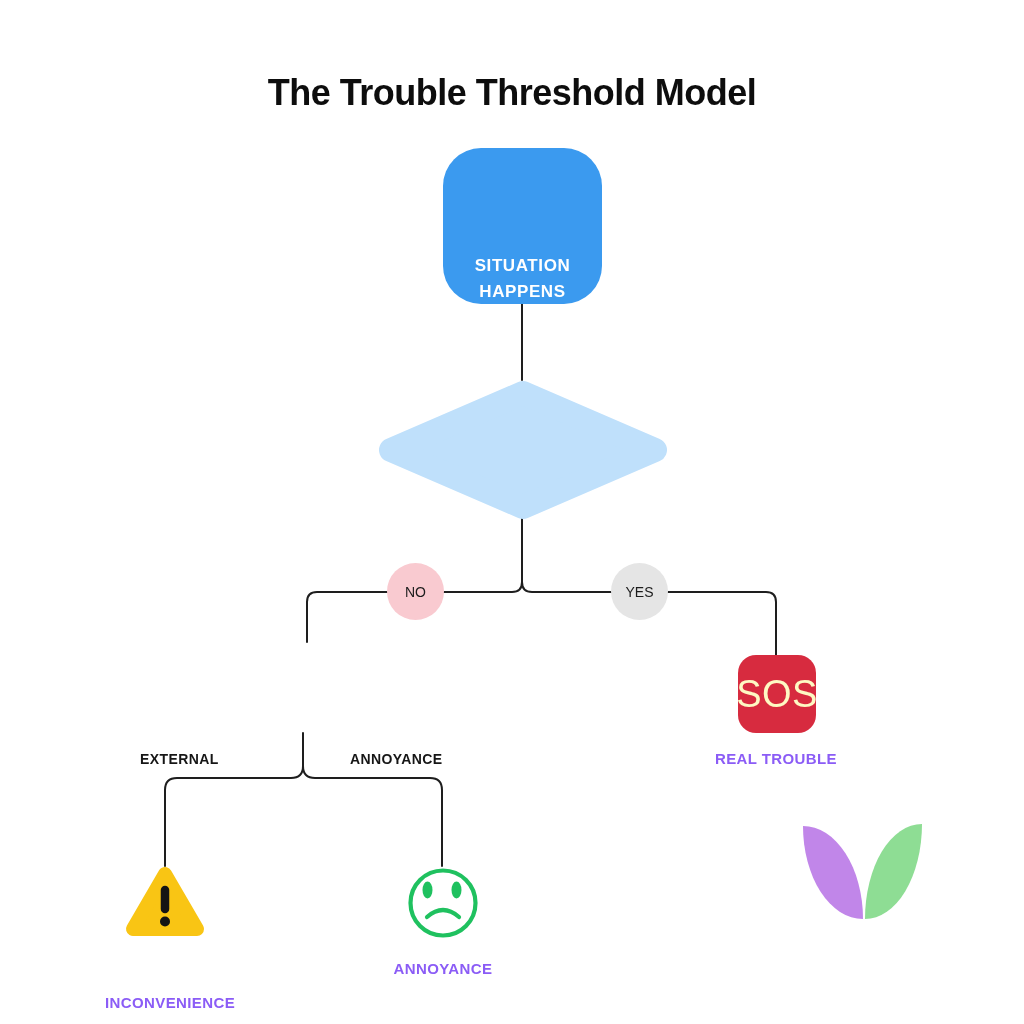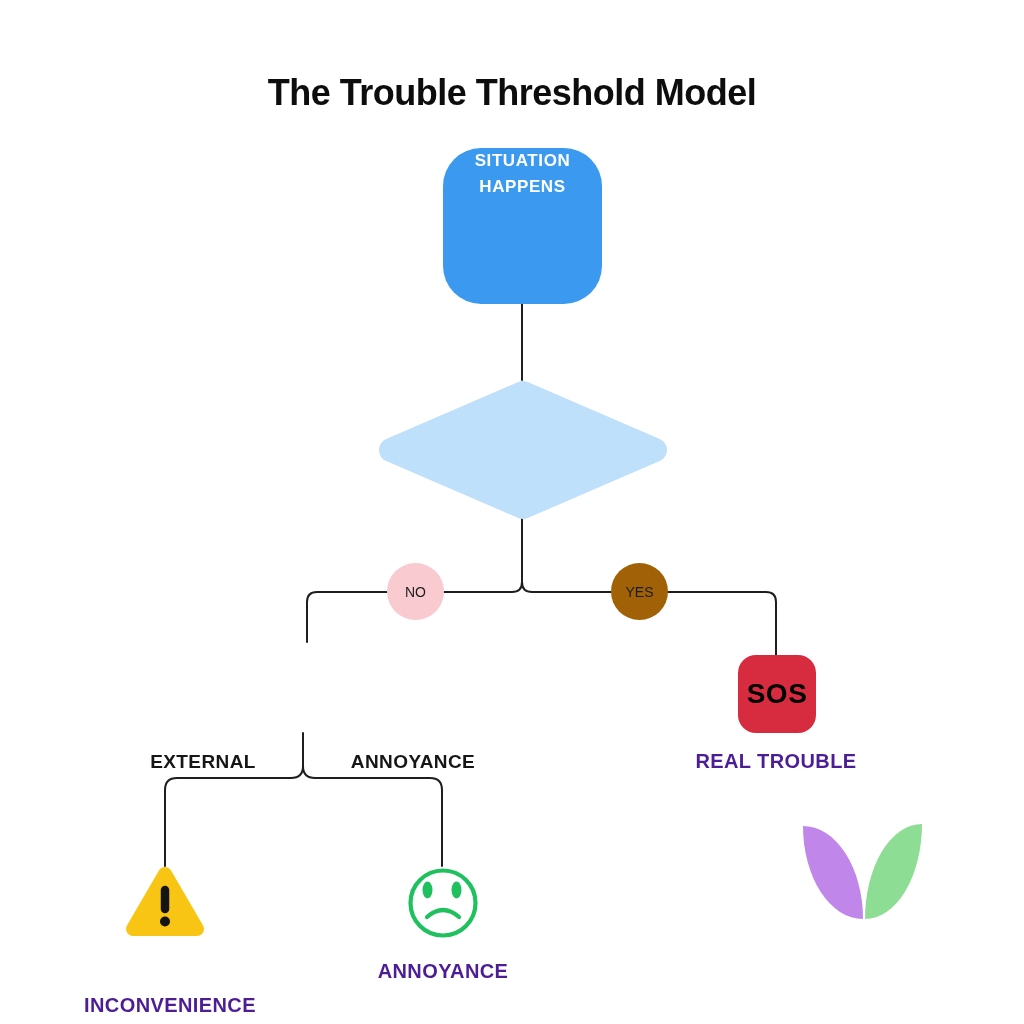--- a/index.html
+++ b/index.html
@@ -19,21 +19,21 @@
     font-size: 36px;
     font-weight: 800;
     letter-spacing: -0.5px;
     color: #0d0d0d;
   }
 
   .start-node {
     left: 443px; top: 148px; width: 159px; height: 156px;
     background: #3B9AEF;
     border-radius: 38px;
-    display: flex; align-items: flex-start; justify-content: center;
+    display: flex; align-items: flex-end; justify-content: center;
   }
   .start-node .node-label {
     color: #ffffff; font-weight: 700; font-size: 17px;
     letter-spacing: 0.6px; text-align: center; line-height: 1.5;
     width: 124px;
   }
 
   .diamond { display: flex; align-items: center; justify-content: center; }
   .diamond svg { position: absolute; left: 0; top: 0; }
   .diamond .question {
@@ -43,40 +43,40 @@
   .diamond-threat .question { font-size: 18px; line-height: 1.35; width: 182px; }
   .diamond-source { left: 210px; top: 641px; width: 190px; height: 92px; }
   .diamond-source .question { font-size: 17px; line-height: 1.32; width: 122px; }
 
   .badge {
     width: 57px; height: 57px; border-radius: 50%;
     display: flex; align-items: center; justify-content: center;
     font-size: 14px; color: #1c1c1c;
   }
   .badge-no  { left: 387px; top: 563px; background: #F9CAD0; }
-  .badge-yes { left: 611px; top: 563px; background: #a16207; }
+  .badge-yes { left: 611px; top: 563px; background: #e5e5e5; }
 
   .branch-label {
-    font-weight: 700; font-size: 19px; color: #161616;
-    letter-spacing: 0.4px; text-align: center;
+    font-weight: 700; font-size: 14px; color: #161616;
+    letter-spacing: 0.4px; 
   }
   .label-external { left: 140px; top: 751px; width: 126px; }
   .label-internal { left: 350px; top: 751px; width: 126px; }
 
   .sos-icon {
     left: 738px; top: 655px; width: 78px; height: 78px;
     background: #D72B3F; border-radius: 18px;
     display: flex; align-items: center; justify-content: center;
   }
   .sos-icon .sos-text {
-    color: #000000; font-weight: 700; font-size: 28px; letter-spacing: 0.5px;
+    color: #fef9c3; font-weight: 400; font-size: 38px; letter-spacing: 0.5px;
   }
 
   .outcome-label {
-    font-weight: 700; font-size: 20px; color: #4c1d95;
+    font-weight: 700; font-size: 15px; color: #8b5cf6;
     letter-spacing: 0.4px; text-align: center;
   }
   .label-real-trouble  { left: 686px; top: 750px; width: 180px; }
   .label-inconvenience { left: 72px;  top: 994px; width: 196px; }
   .label-annoyance     { left: 353px; top: 960px; width: 180px; }
 
   .warning-icon { left: 123px; top: 864px; }
   .sadface-icon { left: 407px; top: 867px; }
   .connector-lines { left: 0; top: 0; }
   .logo { left: 800px; top: 822px; }

